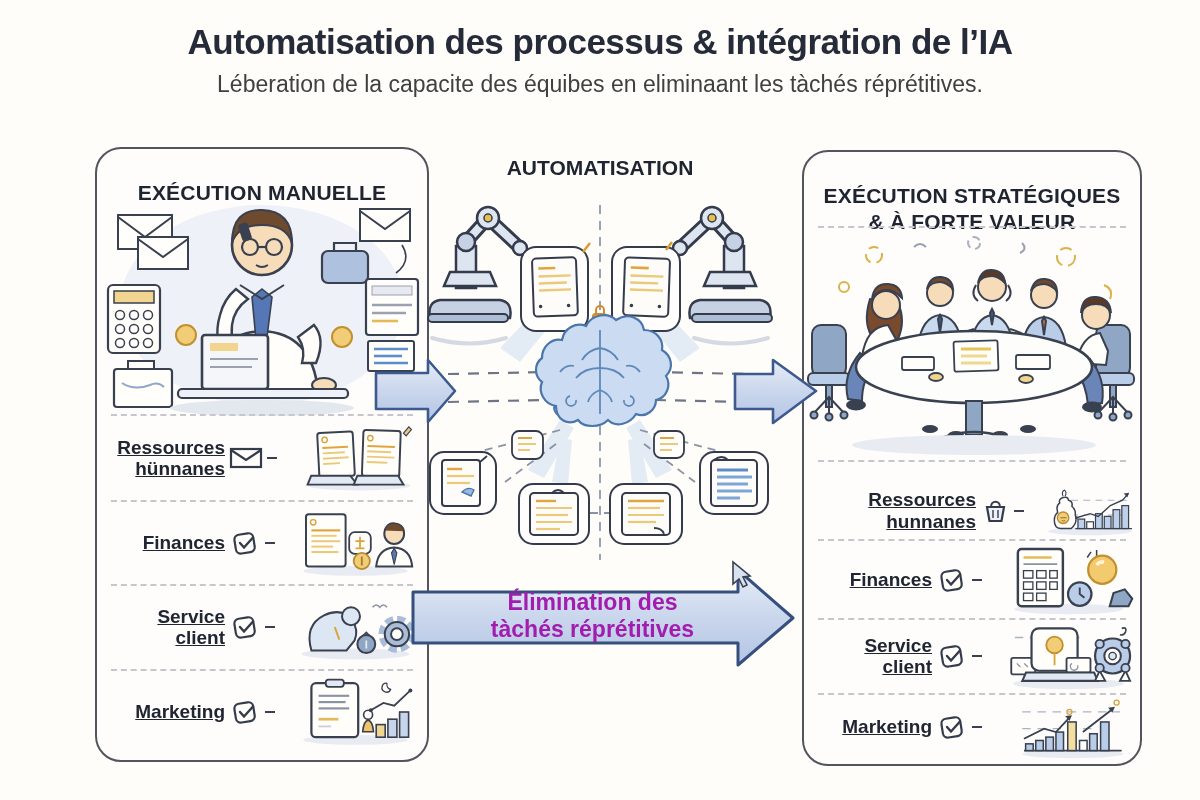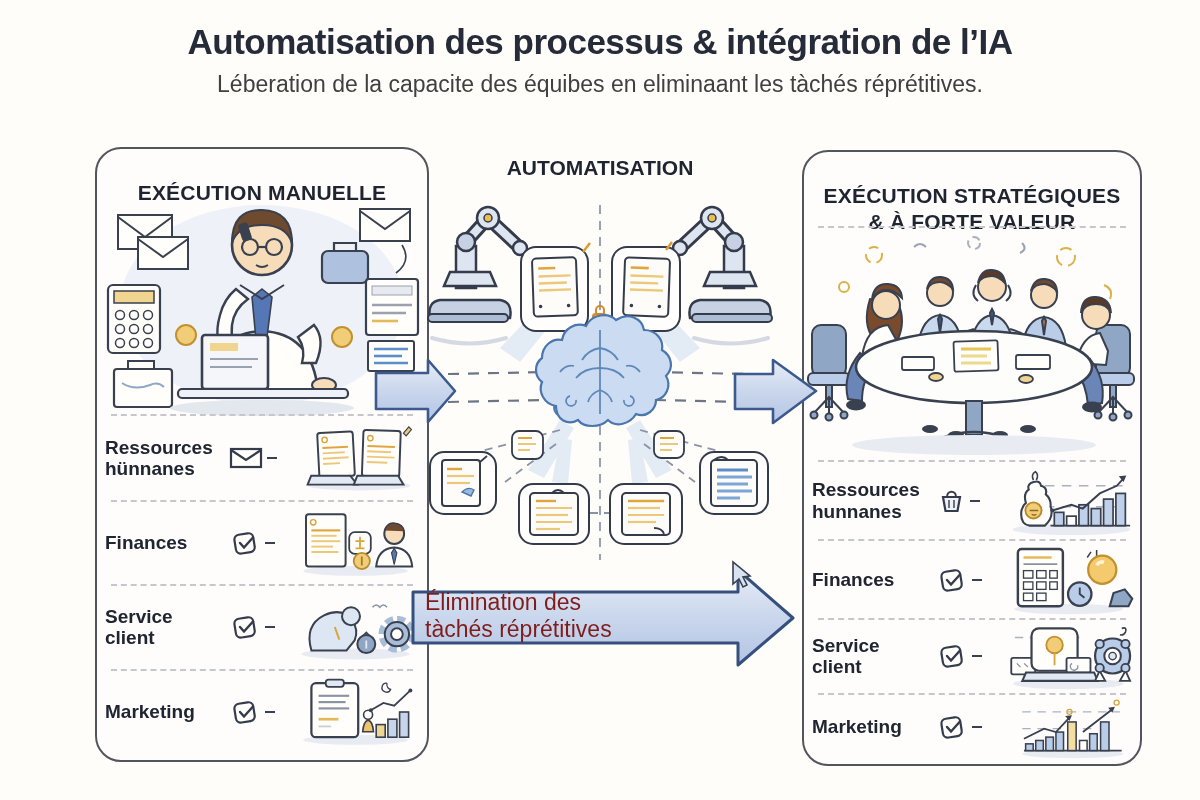--- a/index.html
+++ b/index.html
@@ -9,28 +9,28 @@
   .header{position:absolute;top:22px;left:0;width:100%;text-align:center;z-index:1;}
   .title{margin:0;font-size:35px;font-weight:800;letter-spacing:-0.5px;color:#262b3a;}
   .subtitle{margin:9px 0 0;font-size:23px;font-weight:500;color:#404040;}
 
   .panel{position:absolute;background:#fefdfb;border:2.5px solid #53555e;border-radius:26px;z-index:1;}
   .panel-left{left:64px;top:147px;width:330px;height:611px;margin-left:31px;}
   .panel-right{left:802px;top:150px;width:336px;height:612px;}
   .panel-title{position:absolute;top:14px;left:0;width:100%;text-align:center;font-size:21px;font-weight:800;color:#1f2431;letter-spacing:.2px;line-height:1.2;}
   .divider{position:absolute;left:14px;right:14px;border-top:2px dashed #c6c7cd;}
   .row{position:absolute;left:8px;right:4px;display:flex;align-items:center;gap:4px;}
-  .row-label{flex:0 0 120px;text-align:left;font-size:19px;font-weight:700;line-height:1.12;color:#202532;}
+  .row-label{flex:0 0 120px;text-align:right;font-size:19px;font-weight:700;line-height:1.12;color:#202532;text-decoration:underline;}
   .row-icon{flex:0 0 auto;}
   .connector{flex:0 0 10px;width:10px;height:2px;background:#3a4050;}
   .row-ill{flex:1 1 auto;min-width:0;}
 
   .mid-title{position:absolute;top:156px;left:460px;width:280px;text-align:center;font-size:21px;font-weight:800;color:#1f2431;z-index:3;}
   .mid-art{position:absolute;top:0;left:0;width:1200px;height:800px;z-index:2;pointer-events:none;}
-  .arrow-text{position:absolute;top:589px;left:425px;width:335px;text-align:left;font-size:23px;font-weight:400;color:#7f1d1d;line-height:1.16;z-index:3;}
+  .arrow-text{position:absolute;top:589px;left:425px;width:335px;text-align:center;font-size:23px;font-weight:700;color:#a21caf;line-height:1.16;z-index:3;}
 
   .top-ill{position:absolute;}
 </style>
 </head>
 <body>
 
 <div class="canvas">
 
   <div class="header">
     <h1 class="title">Automatisation des processus &amp; intégration de l’IA</h1>
@@ -314,21 +314,21 @@
 
       <ellipse cx="126" cy="200" rx="8" ry="4" fill="#39404f"></ellipse>
       <ellipse cx="152" cy="206" rx="8" ry="4" fill="#39404f"></ellipse>
       <ellipse cx="196" cy="206" rx="8" ry="4" fill="#39404f"></ellipse>
       <ellipse cx="224" cy="200" rx="8" ry="4" fill="#39404f"></ellipse>
       <ellipse cx="170" cy="216" rx="122" ry="10" fill="#e8ebf1"></ellipse>
     </svg>
 
     <div class="divider" style="top:308px"></div>
 
-    <div class="row" style="top:311px;height:75px;">
+    <div class="row" style="top:321px;height:75px;margin-left:44px;">
       <div class="row-label">Ressources hunnanes</div>
       <svg class="row-icon" width="30" height="28" viewBox="0 0 30 28">
         <path d="M7 10 h17 l-2.5 14 h-12 z" fill="#eef2f8" stroke="#343b4b" stroke-width="2.2"></path>
         <path d="M11 10 c0 -7 9 -7 9 0" fill="none" stroke="#343b4b" stroke-width="2"></path>
         <line x1="13" y1="13" x2="13" y2="21" stroke="#343b4b" stroke-width="1.4"></line>
         <line x1="18" y1="13" x2="18" y2="21" stroke="#343b4b" stroke-width="1.4"></line>
       </svg>
       <span class="connector"></span>
       <svg class="row-ill" height="72" viewBox="0 0 160 76">
         <ellipse cx="92" cy="68" rx="62" ry="6" fill="#e8ebf2"></ellipse>

